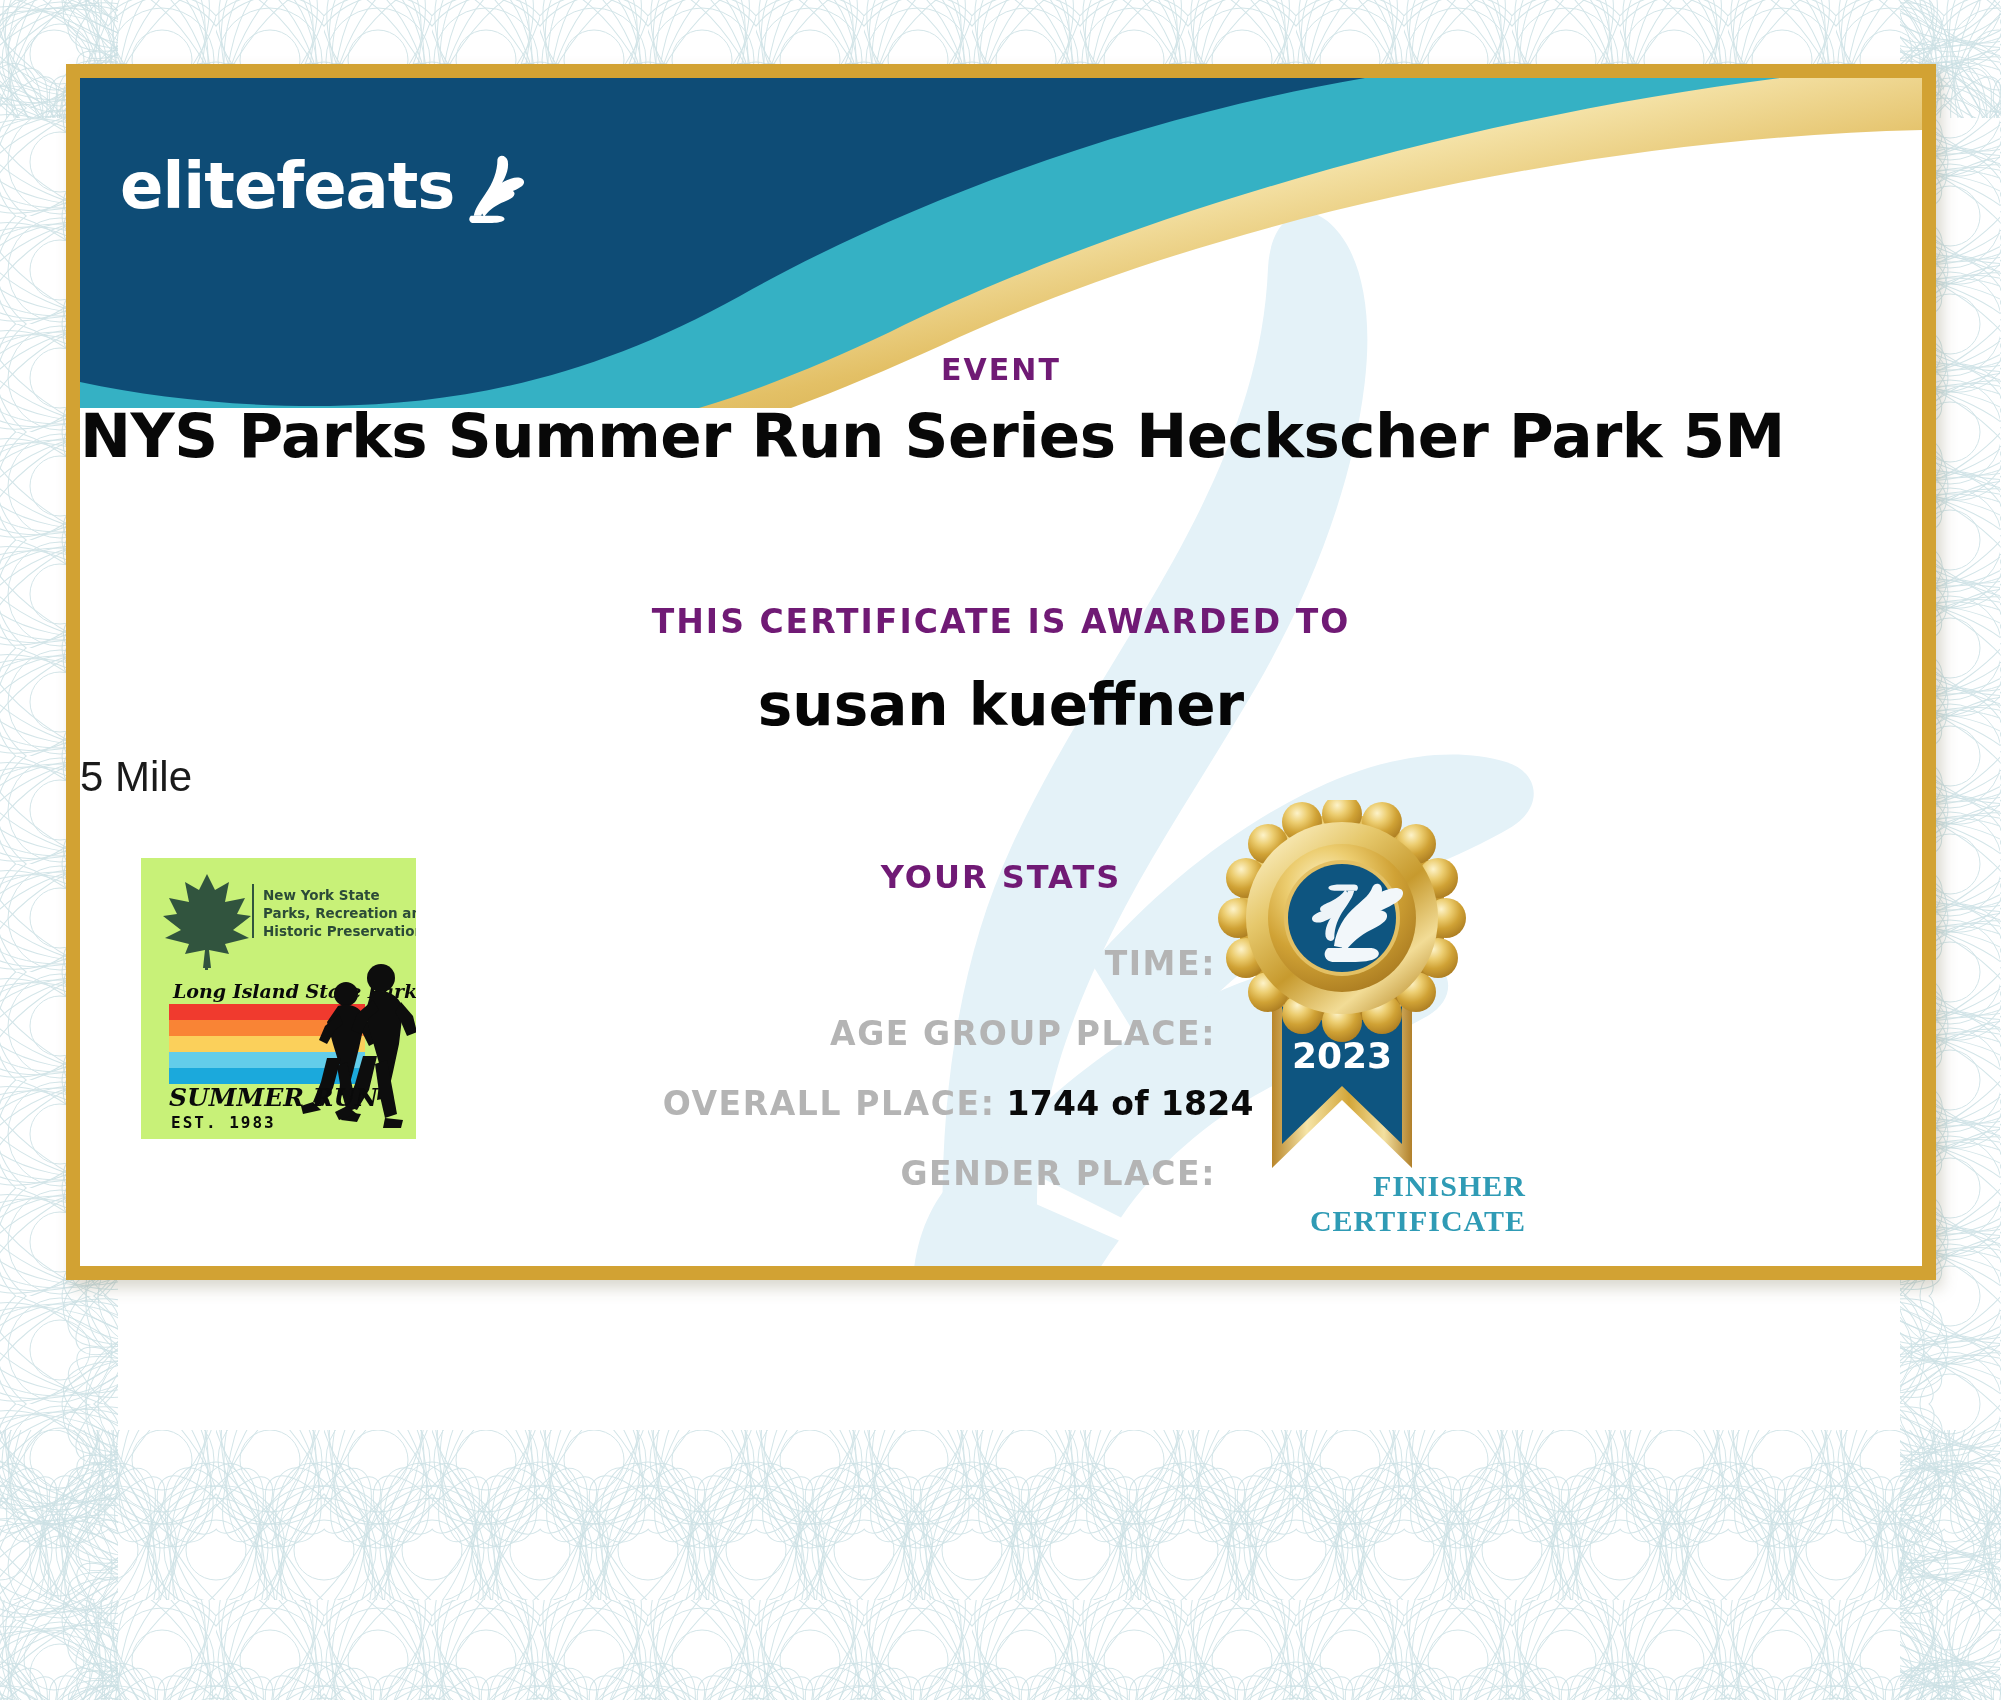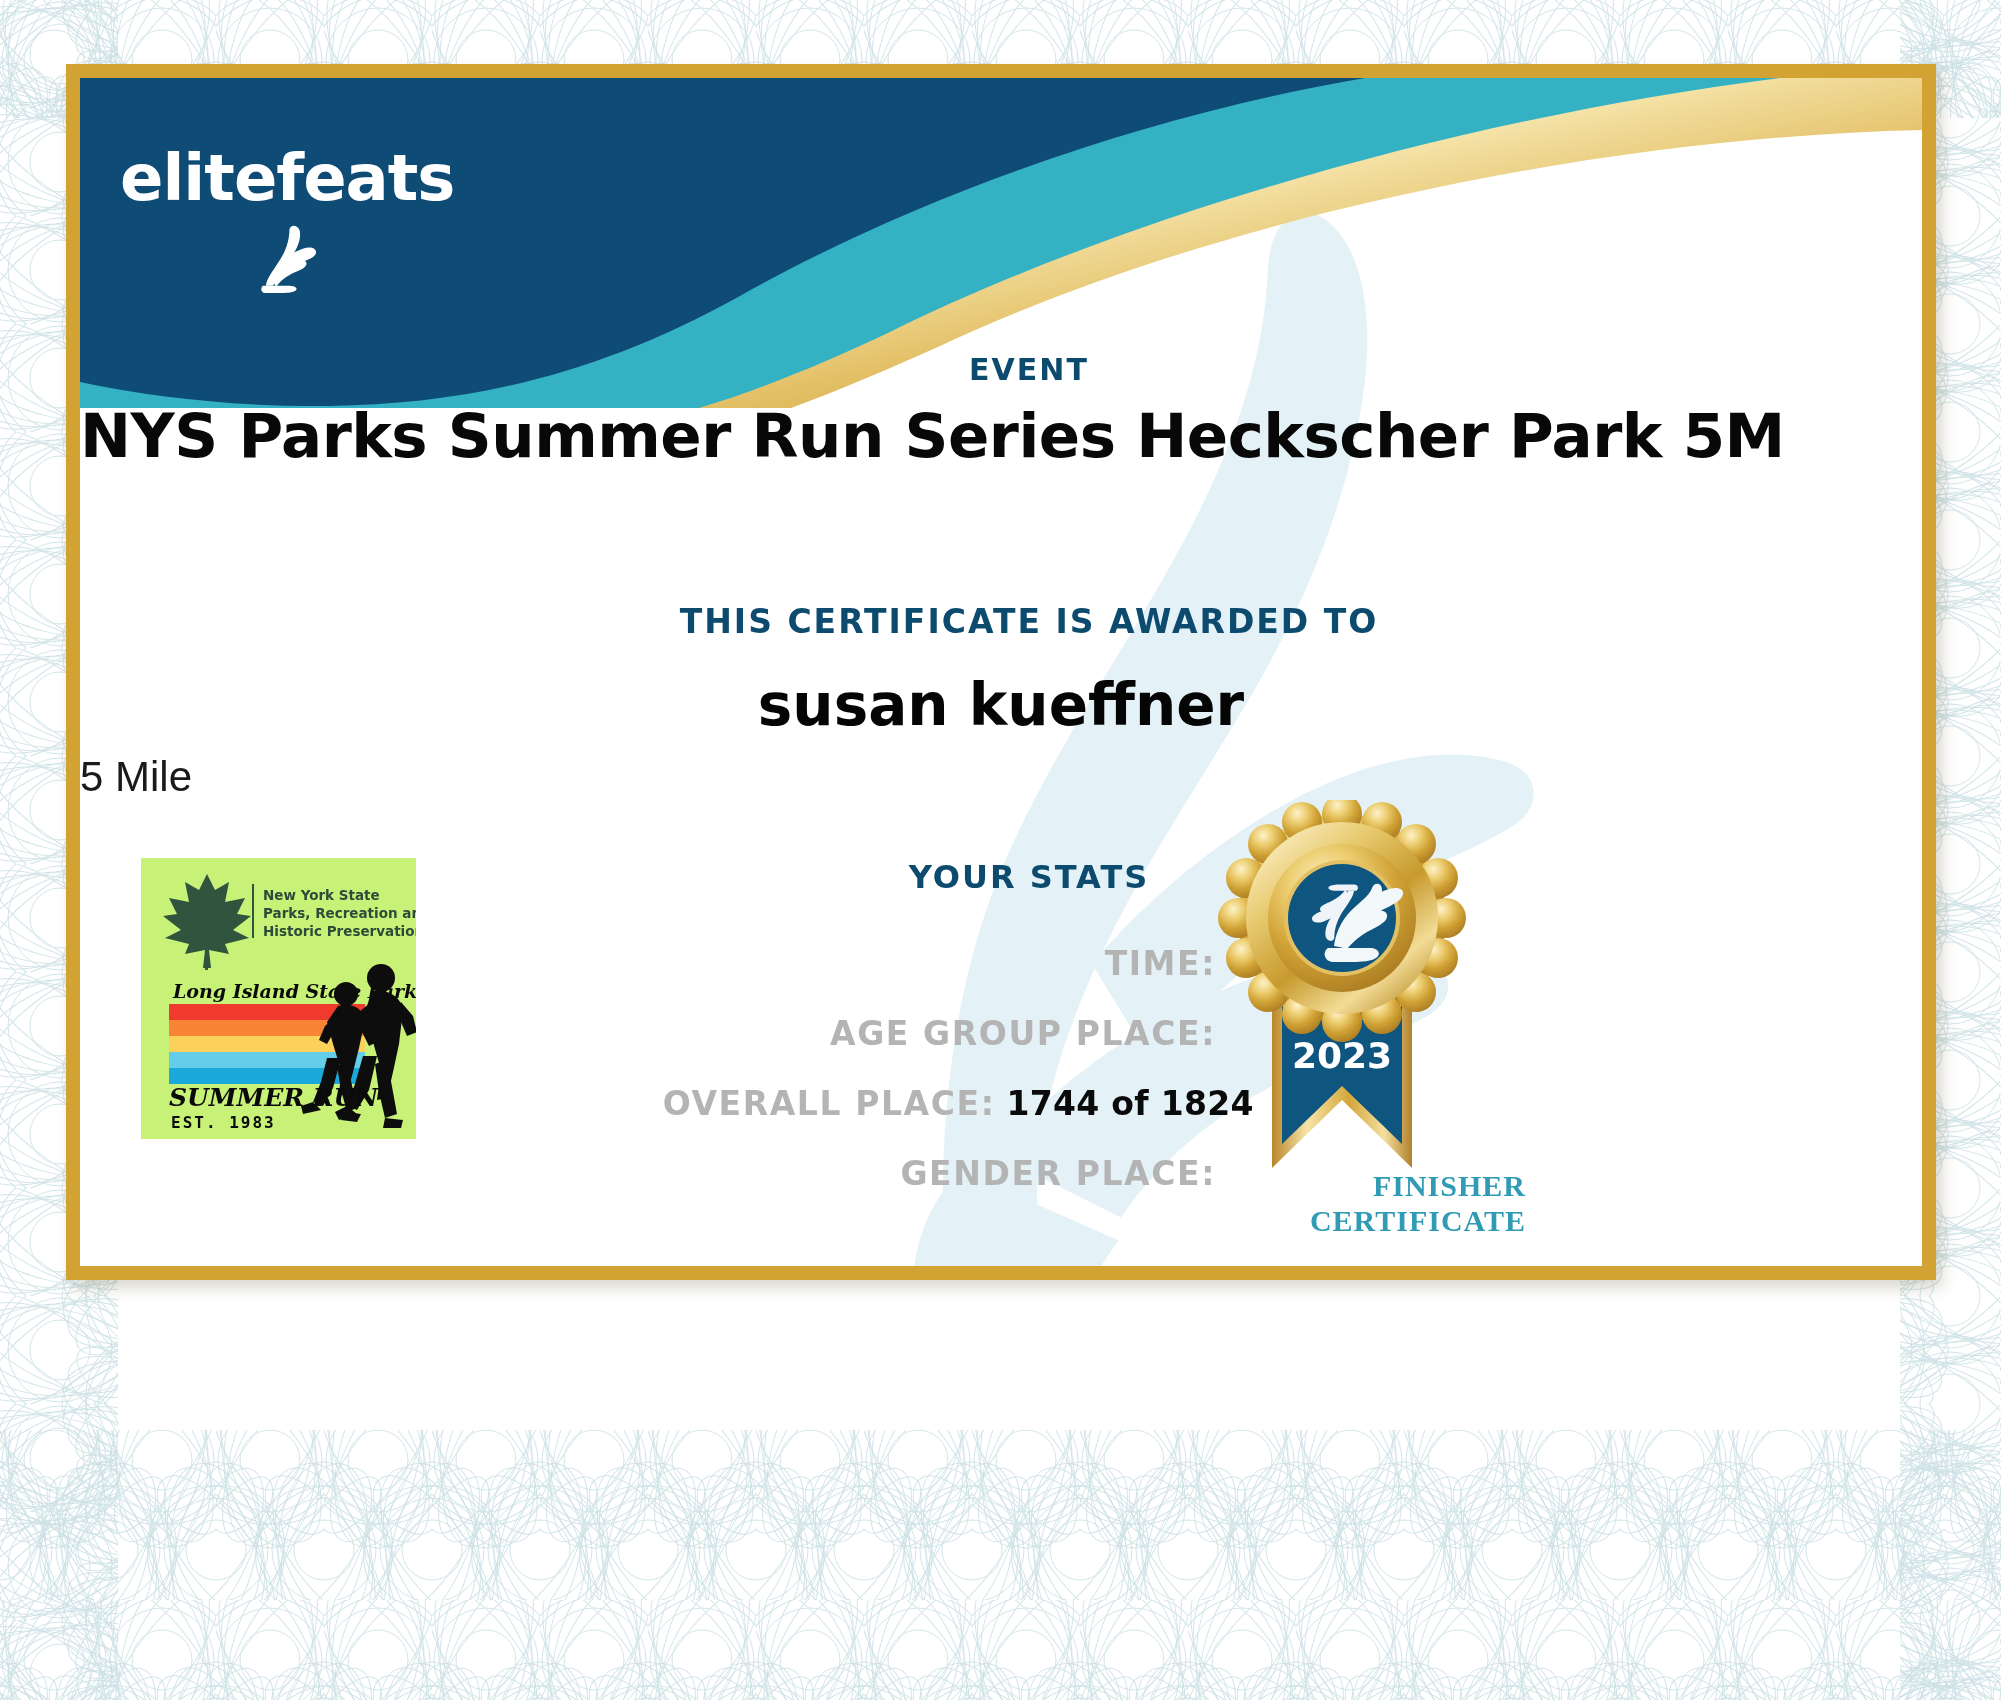--- a/index.html
+++ b/index.html
@@ -43,39 +43,37 @@
   
   #header-art{
     position:absolute;left:0;top:0;width:1842px;height:330px;
   }
 
   
   #brand{
     position:absolute;left:40px;top:68px;
     display:flex;align-items:center;gap:6px;
     z-index:6;
-    flex-direction:column;
   }
   #brand-text{
     color:#ffffff;
     font-size:64px;
     font-weight:700;
     letter-spacing:-1px;
     font-family:"DejaVu Sans", sans-serif;
     line-height:1;
   }
   #brand-wing{width:74px;height:74px;display:block;margin-left:-4px;margin-top:6px;}
 
   
   .lbl{
-    color:#0c4a6e;
+    color:#701a75;
     font-weight:700;
     letter-spacing:2.0px;
     font-family:"DejaVu Sans", sans-serif;
-    margin-left:28px;
   }
   #event-label{
     position:absolute;top:274px;left:0;width:100%;
     text-align:center;font-size:30px;
   }
   #event-title{
     position:absolute;top:322px;left:0;width:100%;
     text-align:left;
     font-size:61px;font-weight:700;color:#080808;
     font-family:"DejaVu Sans", sans-serif;

